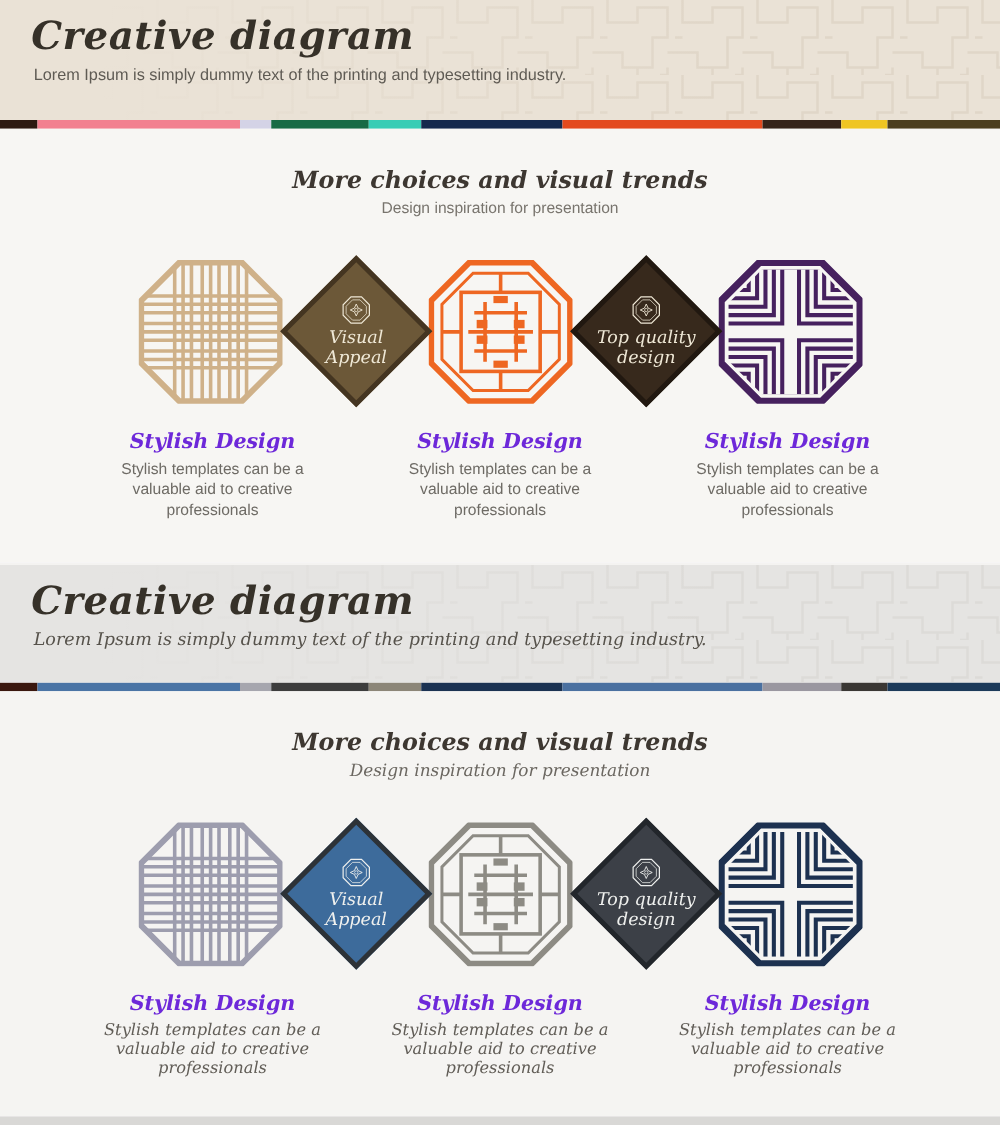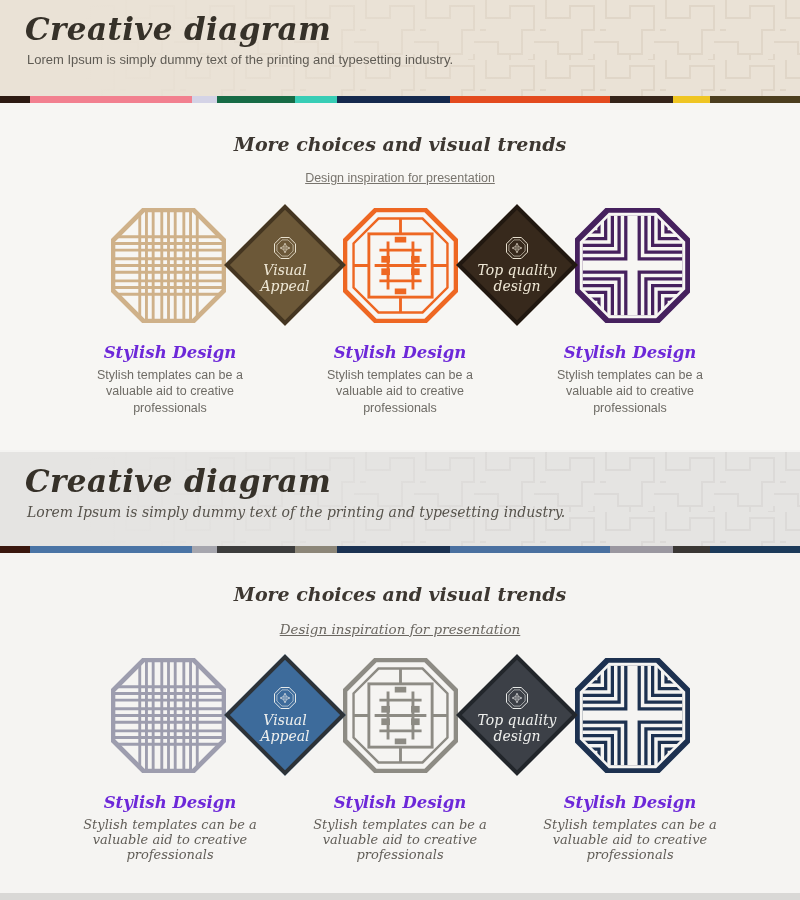--- a/index.html
+++ b/index.html
@@ -16,21 +16,21 @@
   .slide2 .hdr .sub{font:italic 14px "DejaVu Serif",serif;color:#56524b;}
   .slide2 .hdr{border-top:2px solid #f4f3f1;height:94px;}
   
   .stripe{display:flex;height:7px;}
   .stripe span{height:100%;}
   
   .content{position:relative;height:347px;}
   .slide2 .content{height:340px;}
   .s-head{position:absolute;top:30px;left:0;right:0;text-align:center;}
   .s-head h2{margin:0;font:italic 600 19px "DejaVu Serif",serif;color:#3d3731;text-align:center;}
-  .s-head p{margin:16px 0 0;font-size:12.5px;color:#78746d;text-decoration:underline;}
+  .s-head p{margin:4px 0 0;font-size:12.5px;color:#78746d;}
   .slide2 .s-head p{font:italic 13.5px "DejaVu Serif",serif;color:#6b6761;}
   
   .oct{position:absolute;top:105px;width:115px;height:115px;z-index:1;}
   .oct svg{display:block;width:115px;height:115px;}
   .dia{position:absolute;top:104px;width:116px;height:116px;z-index:2;}
   .dia-sq{position:absolute;left:50%;top:50%;width:78px;height:78px;margin:-43px 0 0 -43px;border:4px solid;transform:rotate(45deg);}
   .dia-content{position:absolute;left:0;top:0;right:0;bottom:0;display:flex;flex-direction:column;align-items:center;justify-content:center;text-align:center;}
   .orn{width:24px;height:24px;margin-bottom:3px;}
   .dia-label{font:italic 14px "DejaVu Serif",serif;line-height:1.12;white-space:pre-line;text-align:center;}
   

